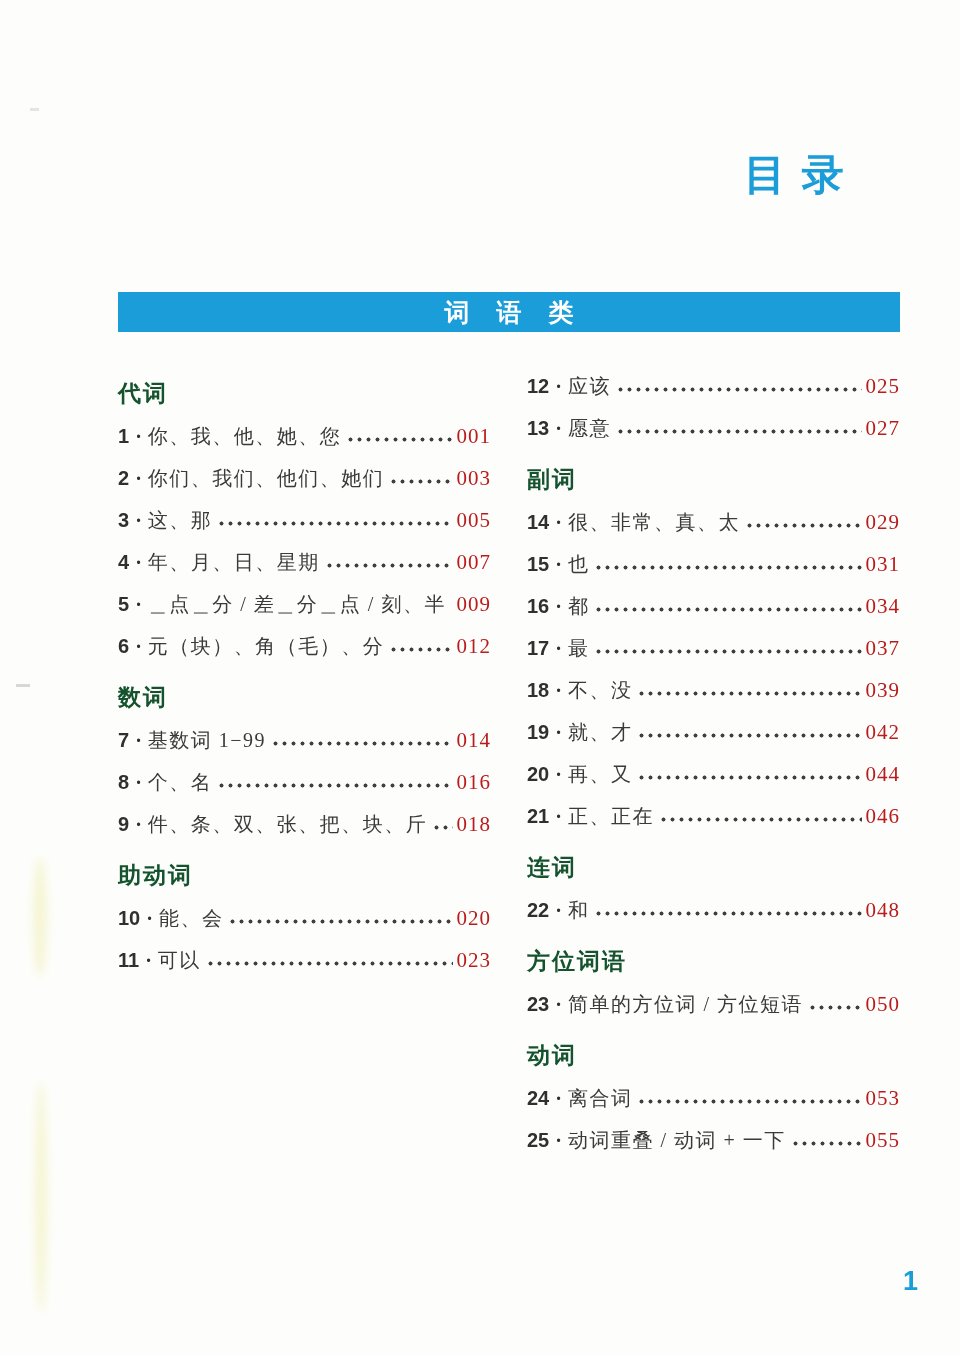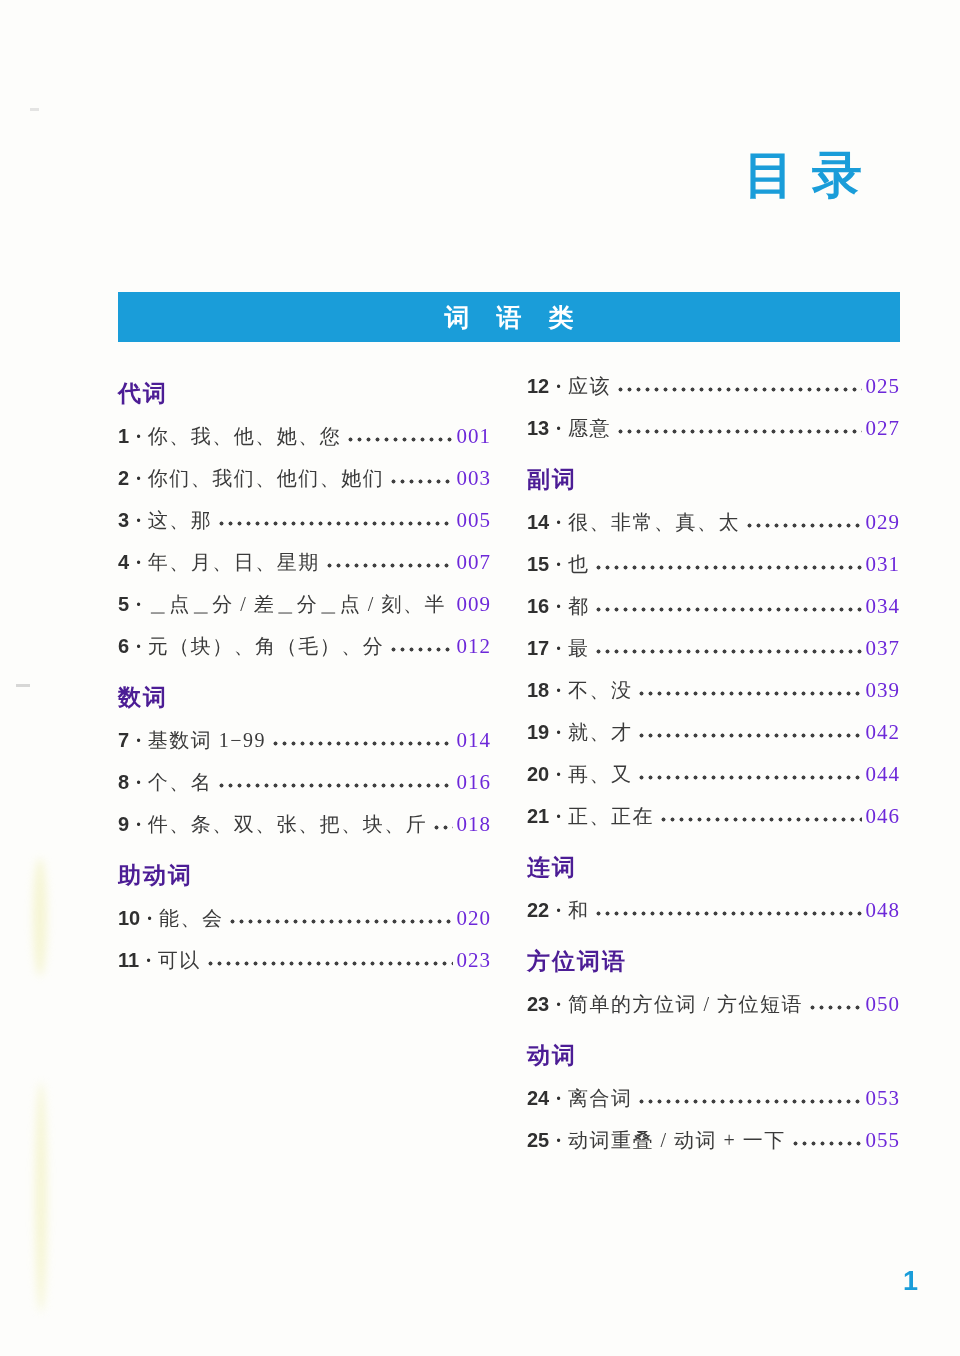--- a/index.html
+++ b/index.html
@@ -7,41 +7,41 @@
     width:960px; height:1356px; position:relative; overflow:hidden;
     background:#fdfdfb;
     font-family:"Liberation Serif","DejaVu Serif",serif;
     color:#3a3a3a;
   }
 
   
   .toc-title {
     position:absolute; top:152px; left:744px;
     font-family:"Liberation Sans","DejaVu Sans",sans-serif;
-    font-weight:bold; font-size:50px; line-height:46px;
+    font-weight:bold; font-size:42px; line-height:46px;
     color:#1a9dd9; letter-spacing:2px; white-space:nowrap;
   }
 
   
   .category-bar {
-    position:absolute; left:118px; top:292px; width:782px; height:50px;
+    position:absolute; left:118px; top:292px; width:782px; height:40px;
     background:#1a9dd9; color:#ffffff;
     display:flex; align-items:center; justify-content:center;
     font-family:"Liberation Sans","DejaVu Sans",sans-serif;
     font-weight:bold; font-size:25px; letter-spacing:10px; text-indent:10px;
   }
 
   
   .col { position:absolute; width:373px; }
   .col-left  { left:118px; top:381px; }
   .col-right { left:527px; top:374px; }
   .col > :first-child { margin-top:0; }
 
   .sec-heading {
-    font-size:23px; font-weight:bold; color:#4c1d95;
+    font-size:23px; font-weight:bold; color:#14532d;
     line-height:26px; margin:27px 0 17px 0; letter-spacing:2px;
   }
 
   .entry {
     display:flex; align-items:baseline;
     font-size:20px; line-height:24px; margin-bottom:18px;
     color:#3a3a3a;
     justify-content:center;
   }
   .entry .num {
@@ -49,21 +49,21 @@
     font-weight:bold; color:#303030; font-size:20px;
   }
   .entry .sep { margin:0 6px; color:#303030; font-weight:bold; }
   .entry .etitle { letter-spacing:1.5px; white-space:nowrap; }
   .entry .leader { flex:1 1 10px; min-width:10px; position:relative; height:20px; align-self:flex-end; }
   .entry .leader::after {
     content:""; position:absolute; left:7px; right:4px; bottom:6px; height:5px;
     background-image:radial-gradient(circle at 2.5px 2.5px, #3f3f3f 1.7px, transparent 2.3px);
     background-size:9px 5px; background-repeat:repeat-x;
   }
-  .entry .pagenum { color:#6d28d9; font-size:21px; letter-spacing:1px; }
+  .entry .pagenum { color:#b91c1c; font-size:21px; letter-spacing:1px; }
 
   
   .folio {
     position:absolute; top:1266px; left:903px;
     font-family:"Liberation Sans","DejaVu Sans",sans-serif;
     font-weight:bold; font-size:27px; color:#1a9dd9;
   }
 
   
   .smudge { position:absolute; background:#f0efb4; opacity:.55; filter:blur(4px); border-radius:50%; }

